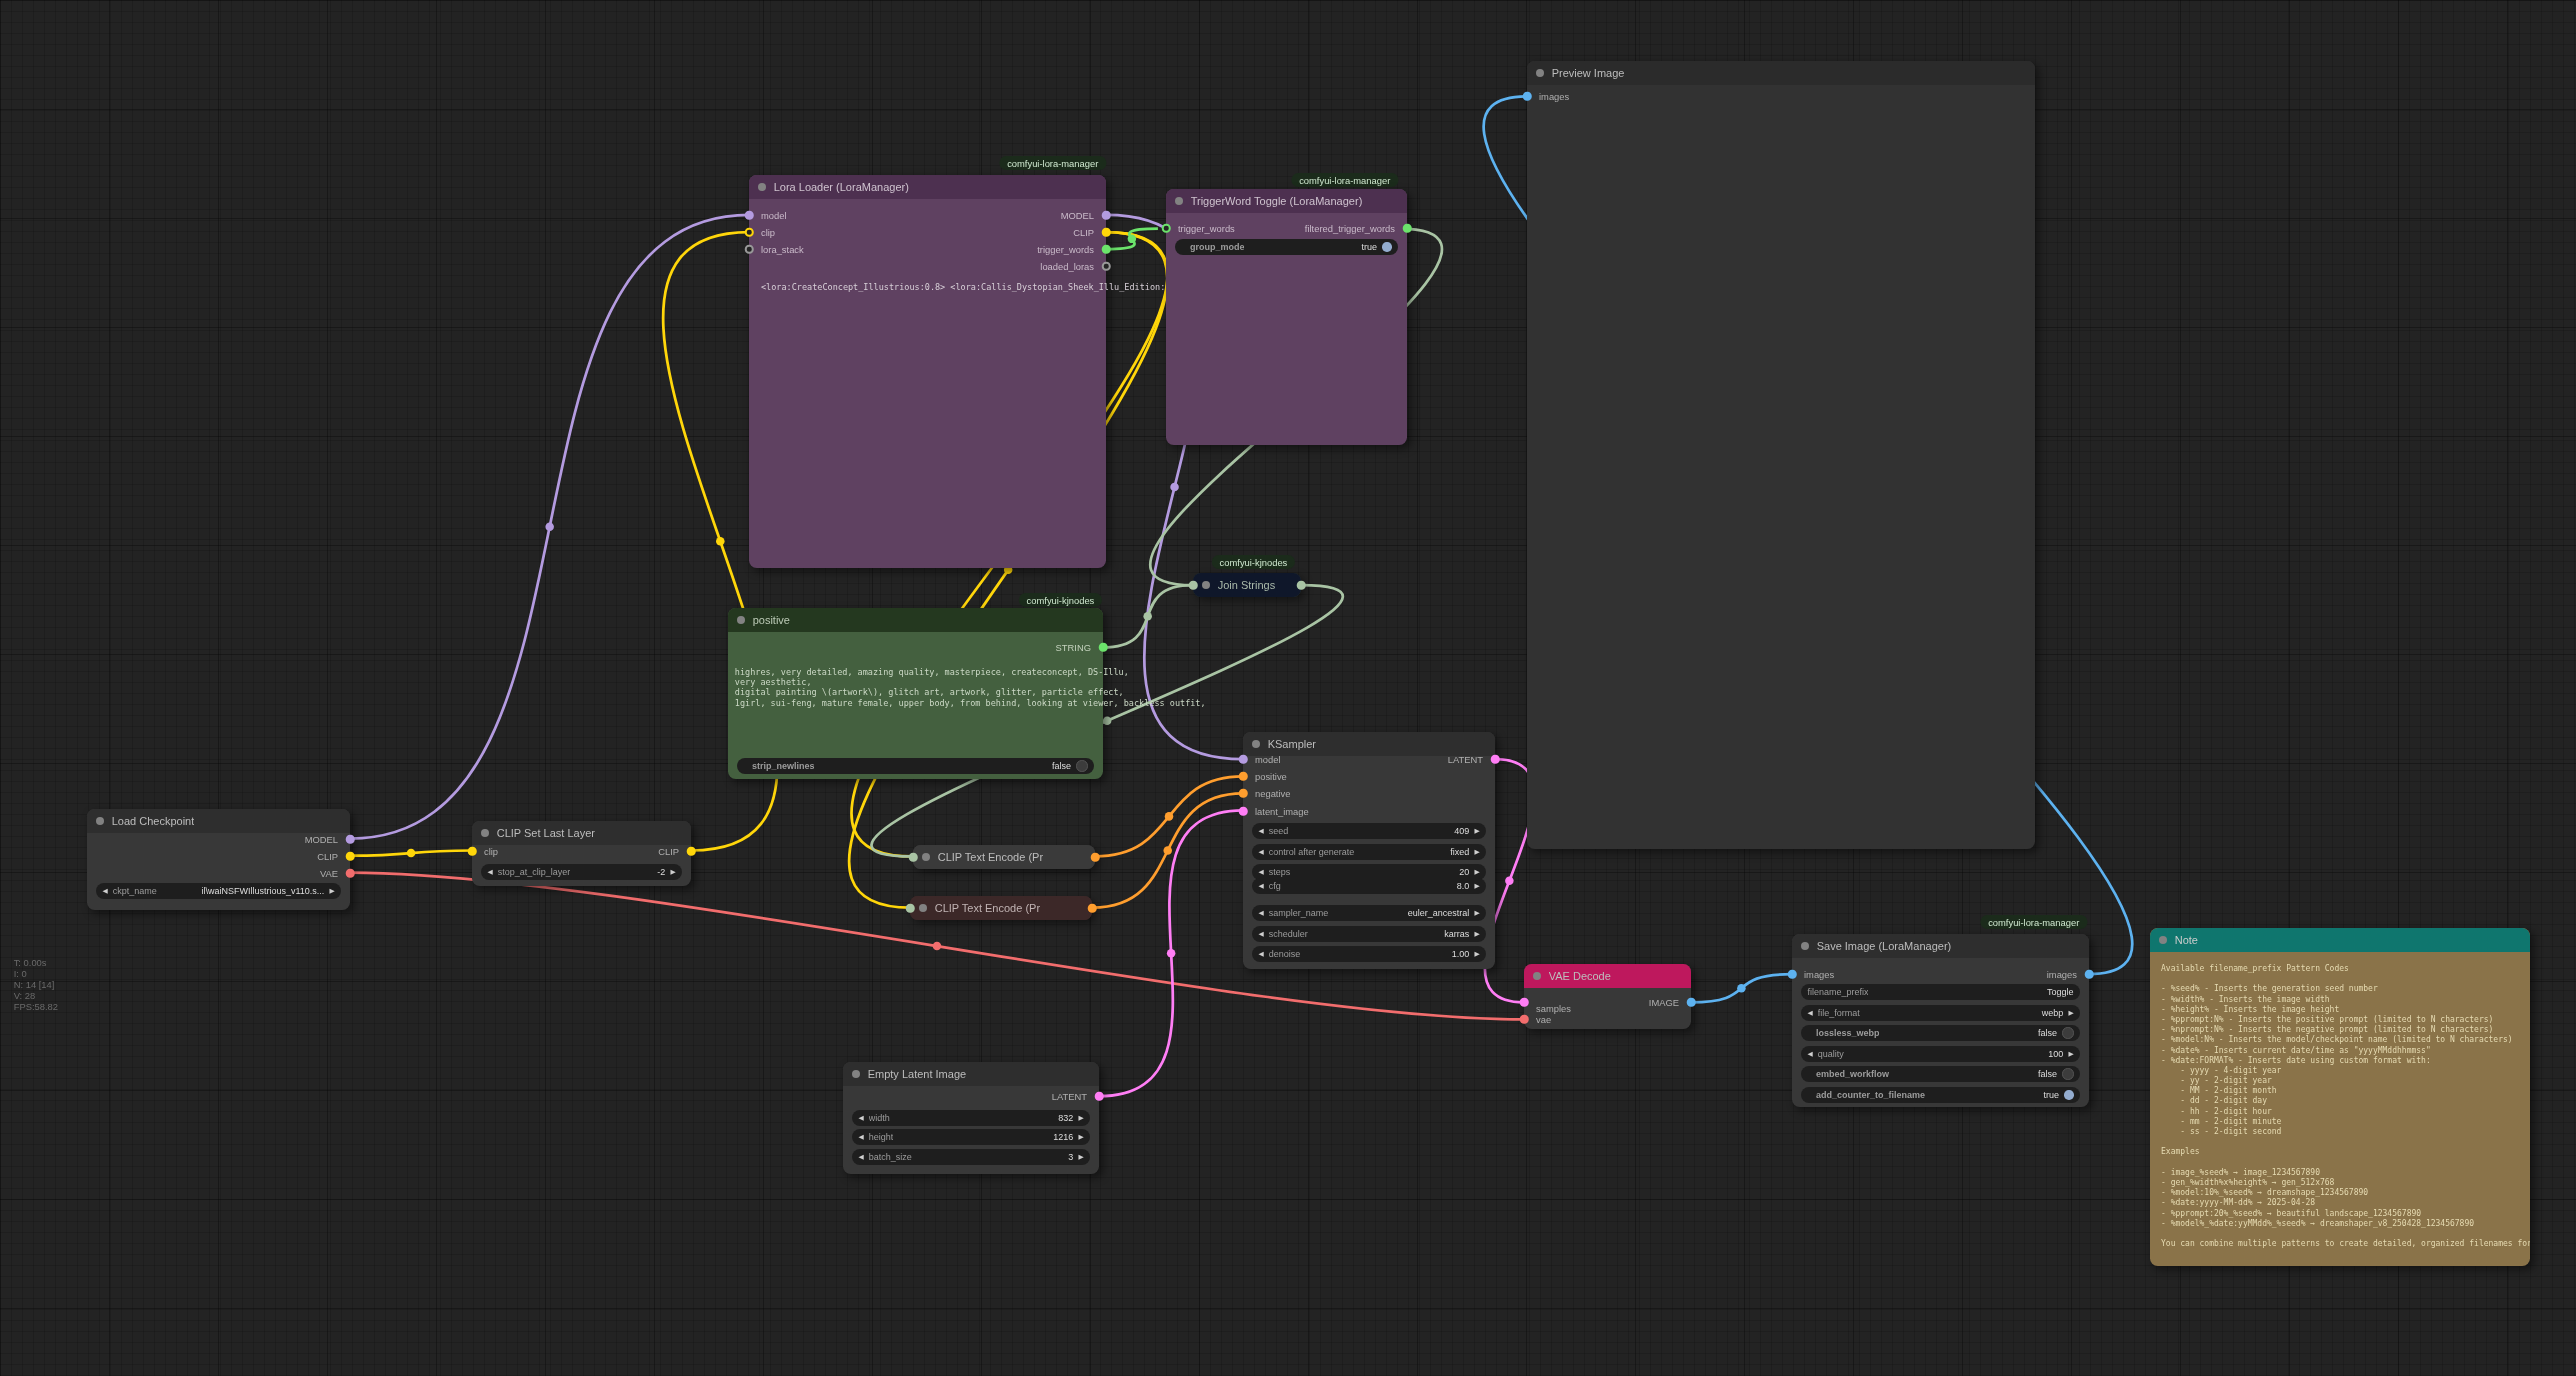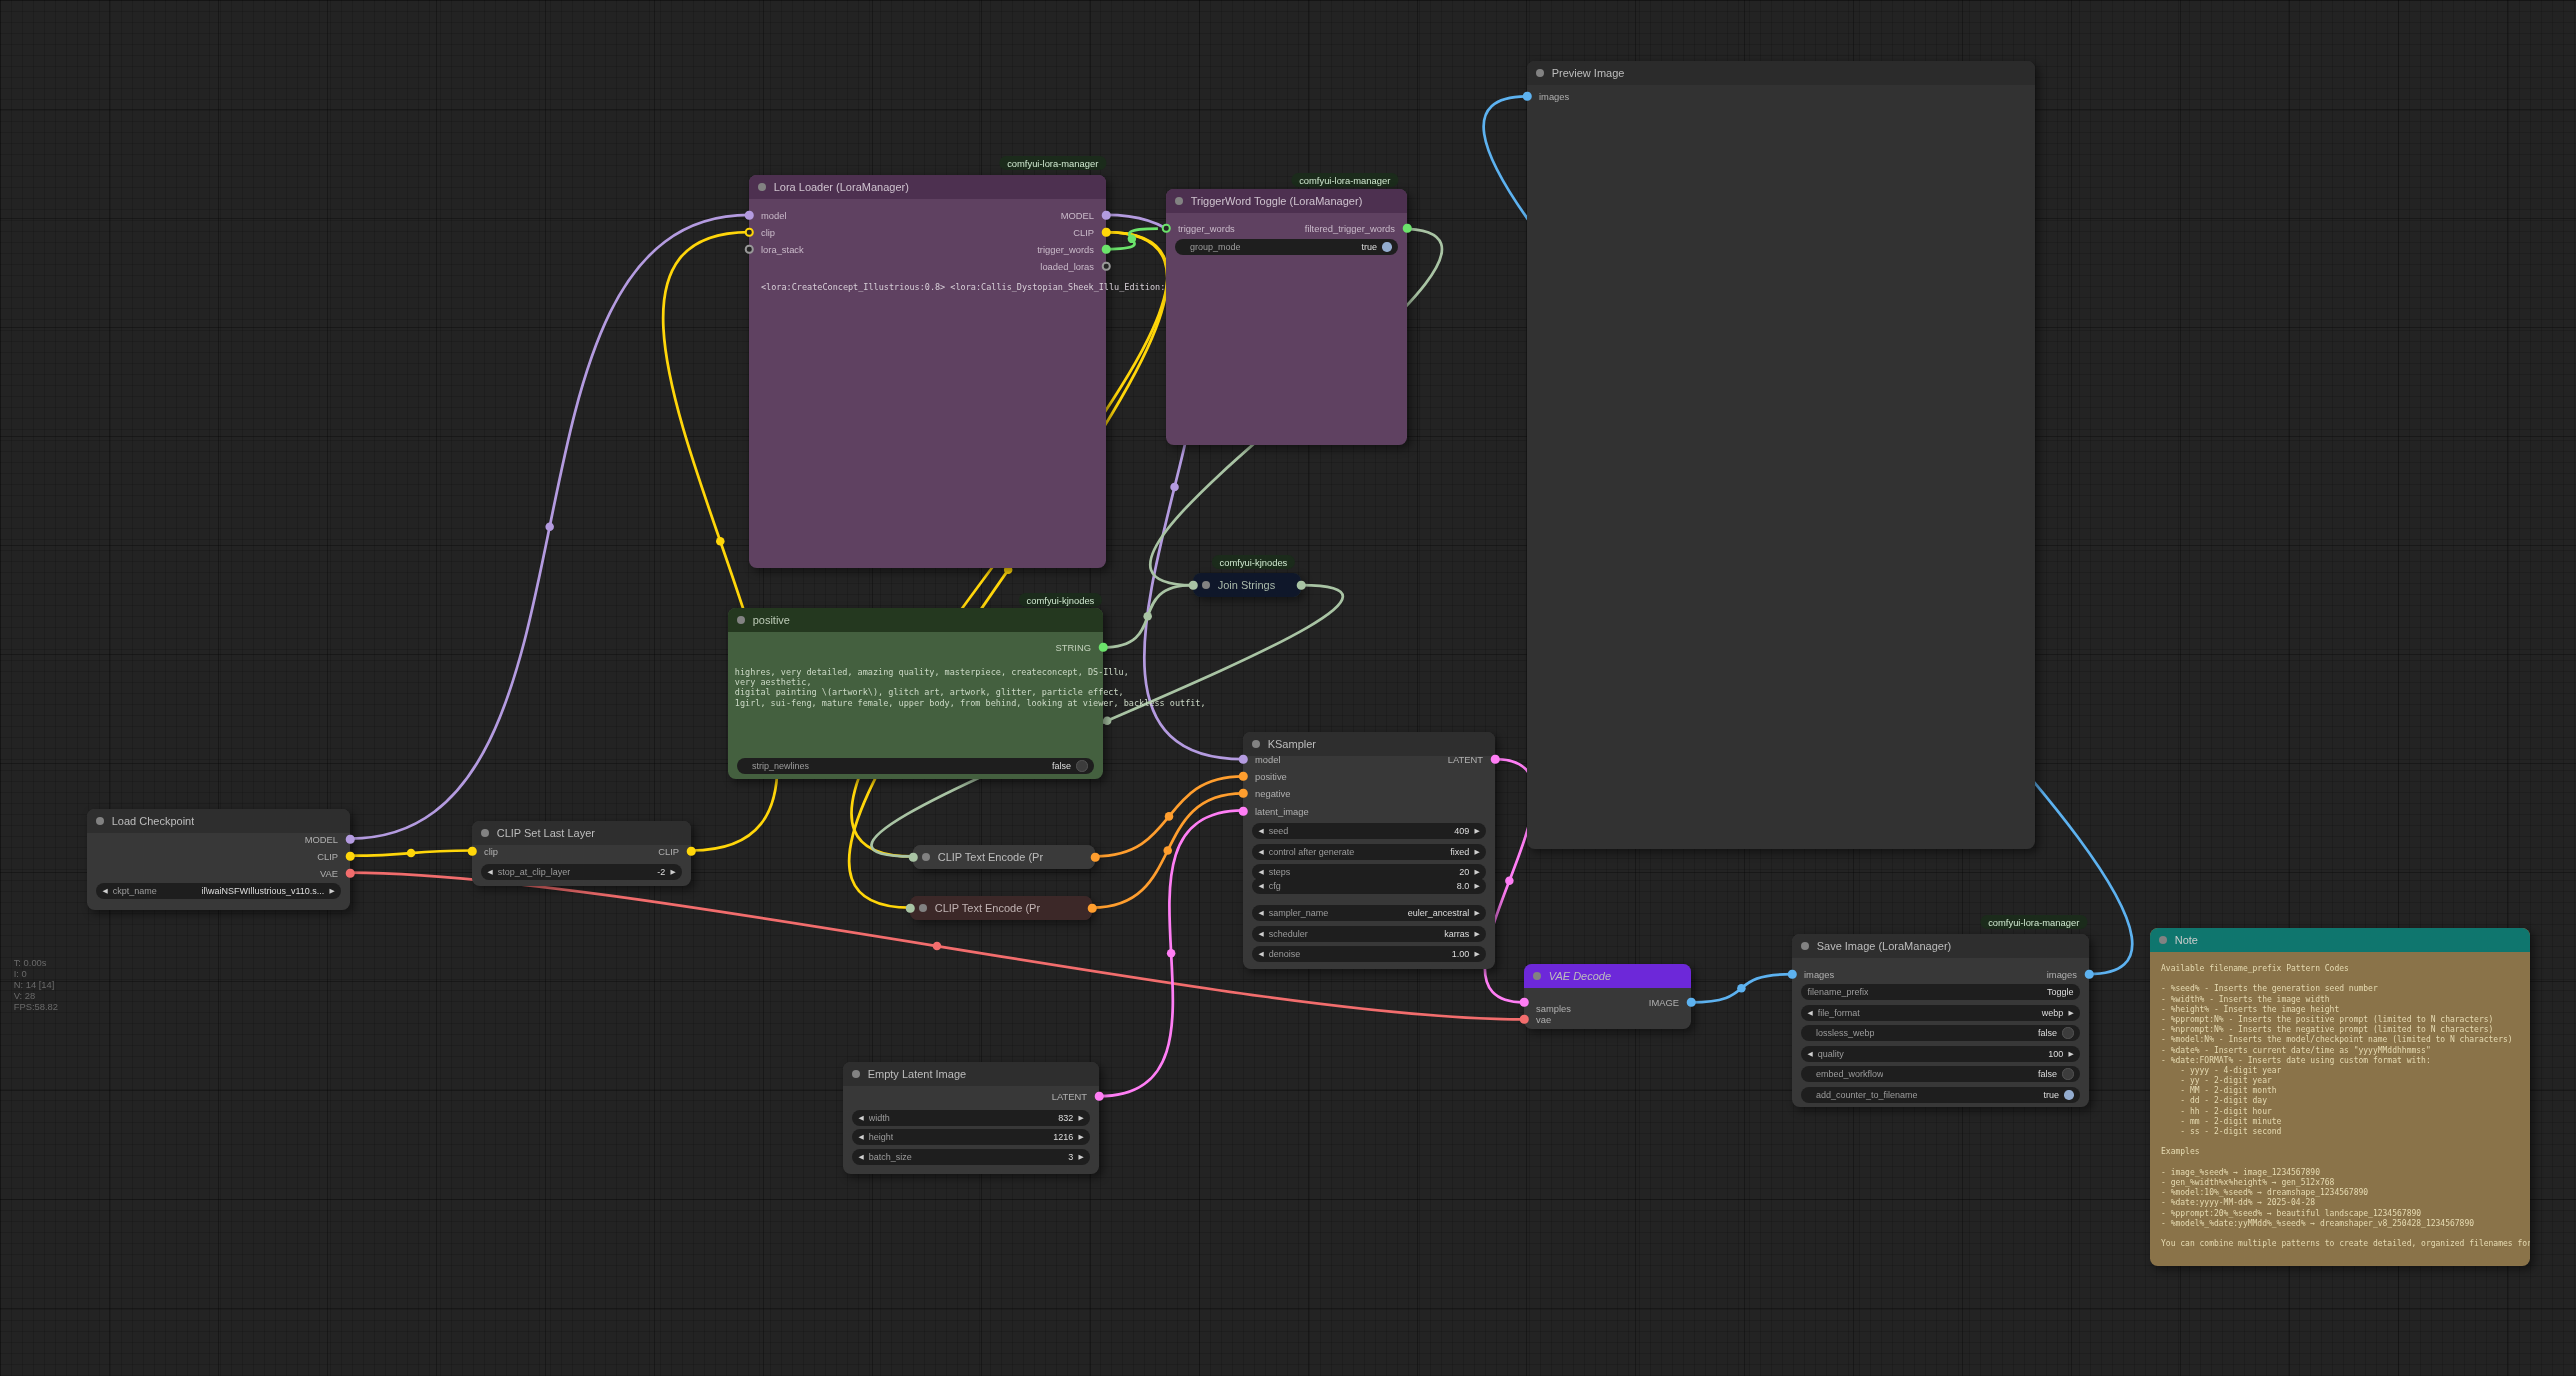--- a/index.html
+++ b/index.html
@@ -23,21 +23,21 @@
   .slot-label.out{right:12px;text-align:right;}
   .slot-label.in{left:12px;}
   .slot-dot{position:absolute;width:8.5px;height:8.5px;border-radius:50%;transform:translate(-50%,-50%);box-sizing:border-box;}
   .slot-dot.hollow{background:#242424 !important;border:2.1px solid;}
   .widget{position:absolute;left:9.4px;right:9.4px;height:16px;background:#1e1e1e;border-radius:8.5px;
     display:flex;align-items:center;font-size:9px;color:#aaa;box-sizing:border-box;padding:0 6px;gap:5.1px;}
   .widget .arrow{font-size:6.8px;color:#cfcfcf;flex:0 0 auto;}
   .widget .wname{color:#9c9c9c;white-space:nowrap;overflow:hidden;}
   .widget .wvalue{margin-left:auto;color:#dedede;white-space:nowrap;}
   .widget .tcircle{width:9.4px;height:9.4px;border-radius:50%;flex:0 0 auto;}
-  .widget.toggle .wname{margin-left:8.5px;}
+  .widget.toggle .wname{margin-left:8.5px;font-weight:bold;}
   .textblock{position:absolute;font-family:"DejaVu Sans Mono", monospace;white-space:pre;z-index:60;}
   .textline{white-space:pre;}
   .badge{position:absolute;transform:translateX(-100%);background:#1b2b1b;color:#cfe8cf;font-size:9.4px;
     padding:1.7px 7.7px;border-radius:6.8px;white-space:nowrap;z-index:4;}
   #stats{position:absolute;font-size:9.4px;color:#6a6a6a;line-height:11px;z-index:2;}
 </style>
 </head>
 <body>
 
 <div id="canvas">
@@ -263,21 +263,21 @@
         <div class="arrow">▶</div>
       </div>
       <div class="widget combo" style="top: 87px;">
         <div class="arrow">◀</div>
         <div class="wname">batch_size</div>
         <div class="wvalue">3</div>
         <div class="arrow">▶</div>
       </div>
     </div>
     <div class="node" style="left: 1524px; top: 964px; width: 167px; height: 65px; background: rgb(56, 56, 56);">
-      <div class="node-header" style="background: #6d28d9; font-style: italic;">
+      <div class="node-header" style="background: #be185d;">
         <div class="collapse-dot"></div>
         <div class="node-title" style="color: rgb(189, 189, 189);">VAE Decode</div>
       </div>
       <div class="slot-label in" style="top: 44px; color: rgb(176, 176, 176);">samples</div>
       <div class="slot-dot" style="left: 0px; top: 38px; background: rgb(255, 126, 245);"></div>
       <div class="slot-label in" style="top: 55px; color: rgb(176, 176, 176);">vae</div>
       <div class="slot-dot" style="left: 0px; top: 55px; background: rgb(242, 109, 109);"></div>
       <div class="slot-label out" style="top: 38px; color: rgb(176, 176, 176);">IMAGE</div>
       <div class="slot-dot" style="left: 167px; top: 38px; background: rgb(93, 178, 240);"></div>
     </div>

